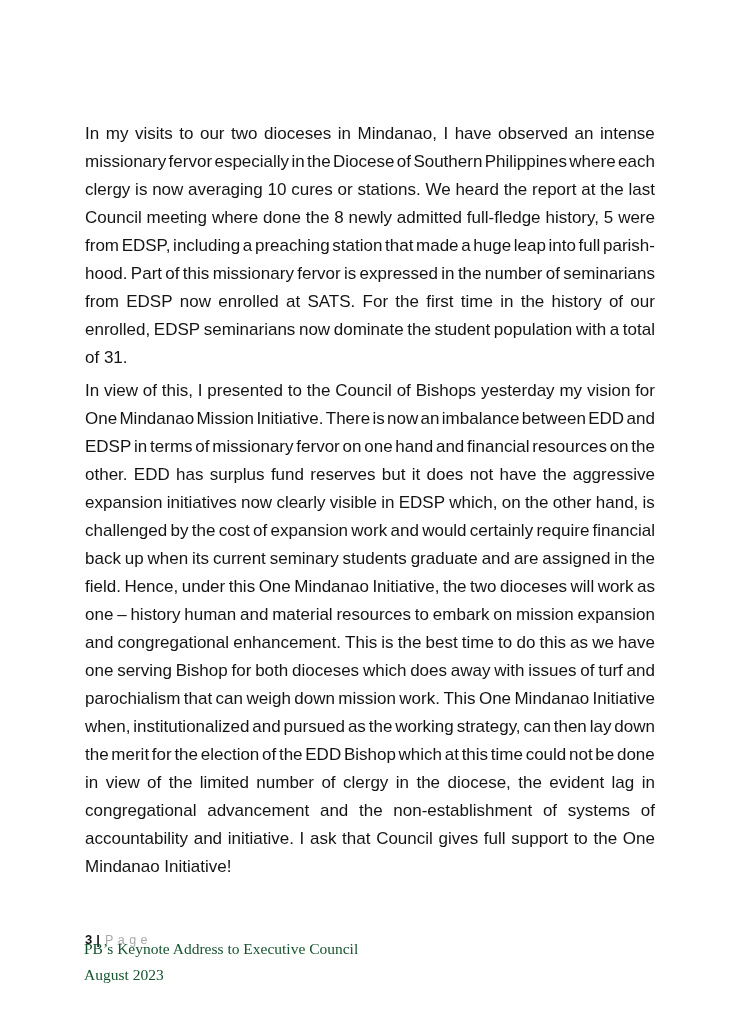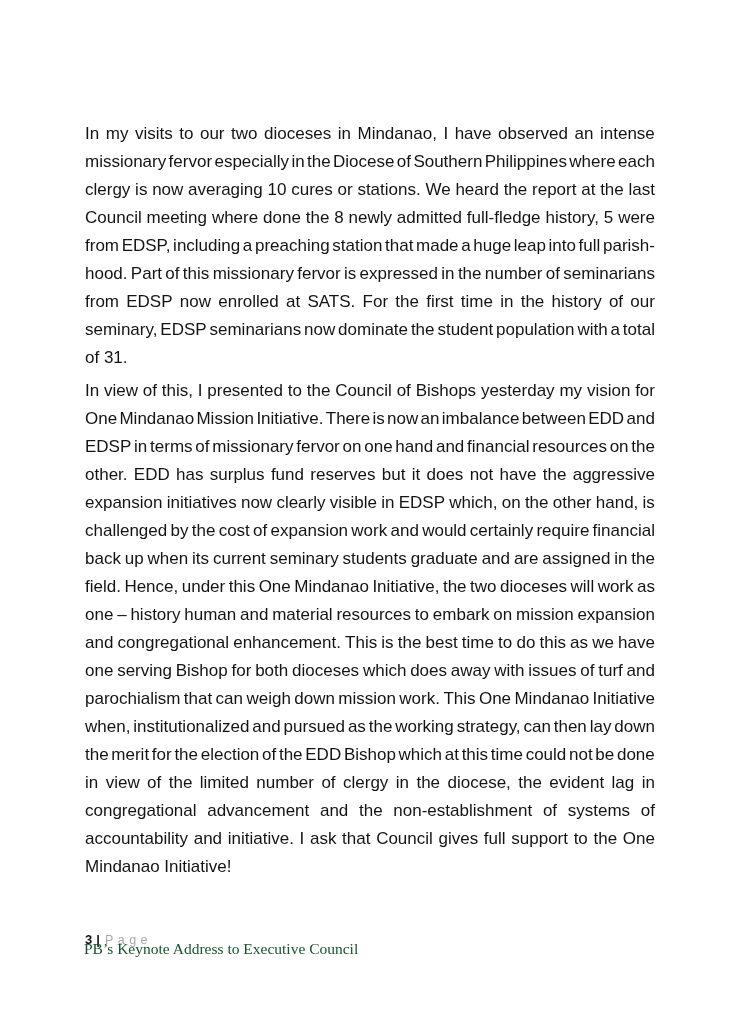--- a/index.html
+++ b/index.html
@@ -178,21 +178,21 @@
           <span>the</span>
           <span>first</span>
           <span>time</span>
           <span>in</span>
           <span>the</span>
           <span>history</span>
           <span>of</span>
           <span>our</span>
         </div>
         <div class="line">
-          <span>seminary,</span>
+          <span>enrolled,</span>
           <span>EDSP</span>
           <span>seminarians</span>
           <span>now</span>
           <span>dominate</span>
           <span>the</span>
           <span>student</span>
           <span>population</span>
           <span>with</span>
           <span>a</span>
           <span>total</span>
@@ -464,15 +464,16 @@
         </div>
       </div>
     </div>
 
   <div class="pagenum-footer">
     <span class="num">3</span><span class="sep">|</span><span class="pageword">Page</span>
   </div>
 
   <div class="docfooter">
     <div>PB’s Keynote Address to Executive Council</div>
+    <div>August 2023</div>
   </div>
 
 </div>
 
 </body></html>

